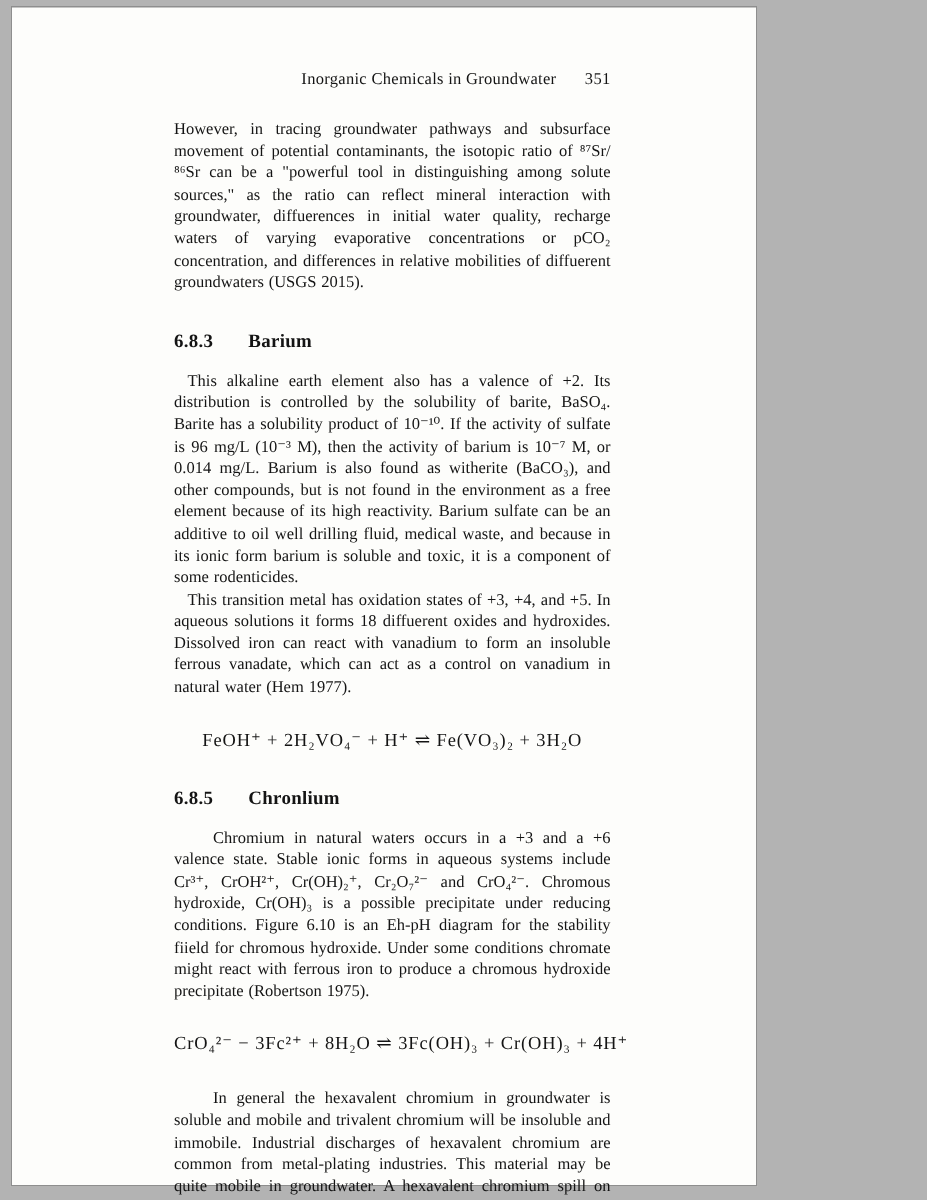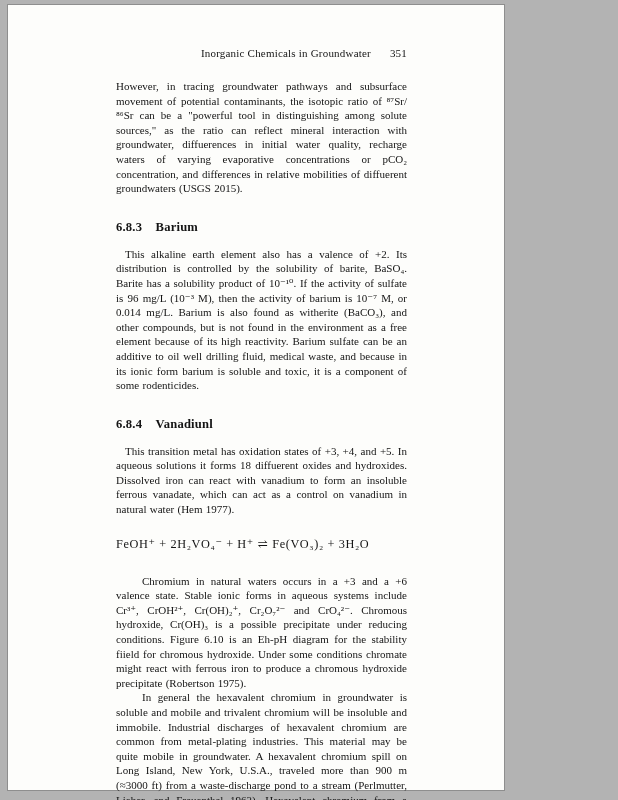--- a/index.html
+++ b/index.html
@@ -33,23 +33,23 @@
   }
   p.after-head{margin-top:0;}
   .indent-sm{text-indent:9px;}
   .indent-lg{text-indent:26px;}
   h2.section-heading{
     font-size:12.6px;
     font-weight:bold;
     margin:24px 0 12px 0;
     letter-spacing:0.2px;
   }
-  h2.section-heading .st{margin-left:10px;}
+  h2.section-heading .st{margin-left:20px;}
   .equation{
-    text-align:left;
+    text-align:center;
     font-size:12.3px;
     letter-spacing:0.6px;
     margin:20px 0 22px 0;
     white-space:nowrap;
   }
 </style>
 </head>
 <body>
 
 <div class="canvas">
@@ -61,24 +61,25 @@
     </div>
 
     <p class="body">However, in tracing groundwater pathways and subsurface movement of potential contaminants, the isotopic ratio of ⁸⁷Sr/⁸⁶Sr can be a "powerful tool in distinguishing among solute sources," as the ratio can reflect mineral interaction with groundwater, diffuerences in initial water quality, recharge waters of varying evaporative concentrations or pCO₂ concentration, and differences in relative mobilities of diffuerent groundwaters (USGS 2015).</p>
 
     <h2 class="section-heading">
       <span>6.8.3</span>
       <span class="st">Barium</span>
     </h2>
     <p class="body after-head indent-sm">This alkaline earth element also has a valence of +2. Its distribution is controlled by the solubility of barite, BaSO₄. Barite has a solubility product of 10⁻¹⁰. If the activity of sulfate is 96 mg/L (10⁻³ M), then the activity of barium is 10⁻⁷ M, or 0.014 mg/L. Barium is also found as witherite (BaCO₃), and other compounds, but is not found in the environment as a free element because of its high reactivity. Barium sulfate can be an additive to oil well drilling fluid, medical waste, and because in its ionic form barium is soluble and toxic, it is a component of some rodenticides.</p>
 
-    <h2 class="section-heading">
-      <span>6.8.4</span>
-      <span class="st">Vanadiunl</span>
-    </h2>
     <p class="body after-head indent-sm">This transition metal has oxidation states of +3, +4, and +5. In aqueous solutions it forms 18 diffuerent oxides and hydroxides. Dissolved iron can react with vanadium to form an insoluble ferrous vanadate, which can act as a control on vanadium in natural water (Hem 1977).</p>
     <div class="equation">FeOH⁺ + 2H₂VO₄⁻ + H⁺ ⇌ Fe(VO₃)₂ + 3H₂O</div>
 
+    <h2 class="section-heading">
+      <span>6.8.5</span>
+      <span class="st">Chronlium</span>
+    </h2>
     <p class="body after-head indent-lg">Chromium in natural waters occurs in a +3 and a +6 valence state. Stable ionic forms in aqueous systems include Cr³⁺, CrOH²⁺, Cr(OH)₂⁺, Cr₂O₇²⁻ and CrO₄²⁻. Chromous hydroxide, Cr(OH)₃ is a possible precipitate under reducing conditions. Figure 6.10 is an Eh-pH diagram for the stability fiield for chromous hydroxide. Under some conditions chromate might react with ferrous iron to produce a chromous hydroxide precipitate (Robertson 1975).</p>
+    <div class="equation">CrO₄²⁻ − 3Fc²⁺ + 8H₂O ⇌ 3Fc(OH)₃ + Cr(OH)₃ + 4H⁺</div>
     <p class="body indent-lg">In general the hexavalent chromium in groundwater is soluble and mobile and trivalent chromium will be insoluble and immobile. Industrial discharges of hexavalent chromium are common from metal-plating industries. This material may be quite mobile in groundwater. A hexavalent chromium spill on Long Island, New York, U.S.A., traveled more than 900 m (≈3000 ft) from a waste-discharge pond to a stream (Perlmutter, Lieber, and Frauenthal 1963). Hexavalent chromium from a natural source has been found in groundwater in Paradise Valley, Arizona, U.S.A. (Robertson 1975), and the Blacksmith Institute reports that groundwater containing 6.2 mg/L Cr (VI) was found in Kanpur, India (the Indian government limit is 0.05 mg/L) from</p>
 
   </div>
 </div>
 
 </body></html>

